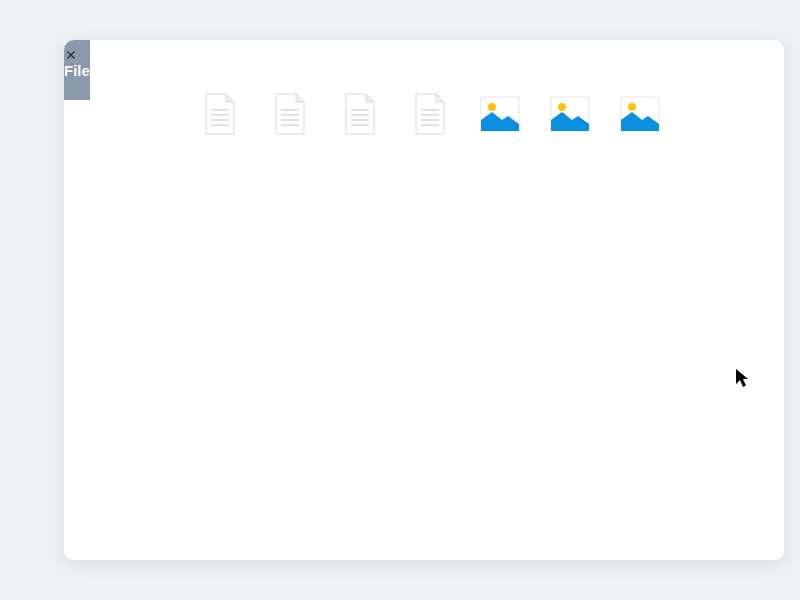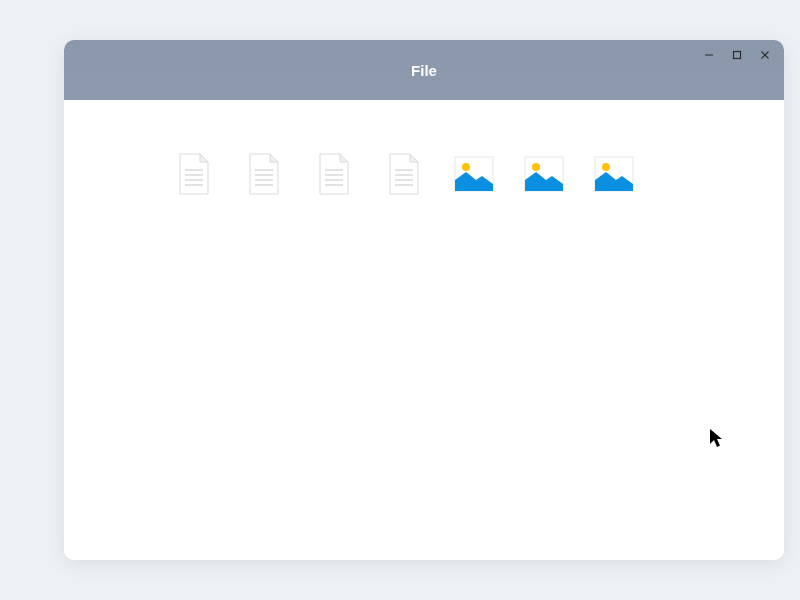--- a/index.html
+++ b/index.html
@@ -14,21 +14,21 @@
       overflow: hidden;
     }
     .window {
       width: 720px;
       height: 520px;
       background: #ffffff;
       border-radius: 10px;
       box-shadow: 0 4px 20px rgba(0,0,0,0.08);
       overflow: hidden;
       display: flex;
-      flex-direction: column;
+      flex-direction: row;
       position: relative;
       margin-left: 48px;
     }
     .titlebar {
       height: 60px;
       background: linear-gradient(180deg, #8b97ab 0%, #8d99ac 100%);
       display: flex;
       align-items: center;
       justify-content: center;
       position: relative;

